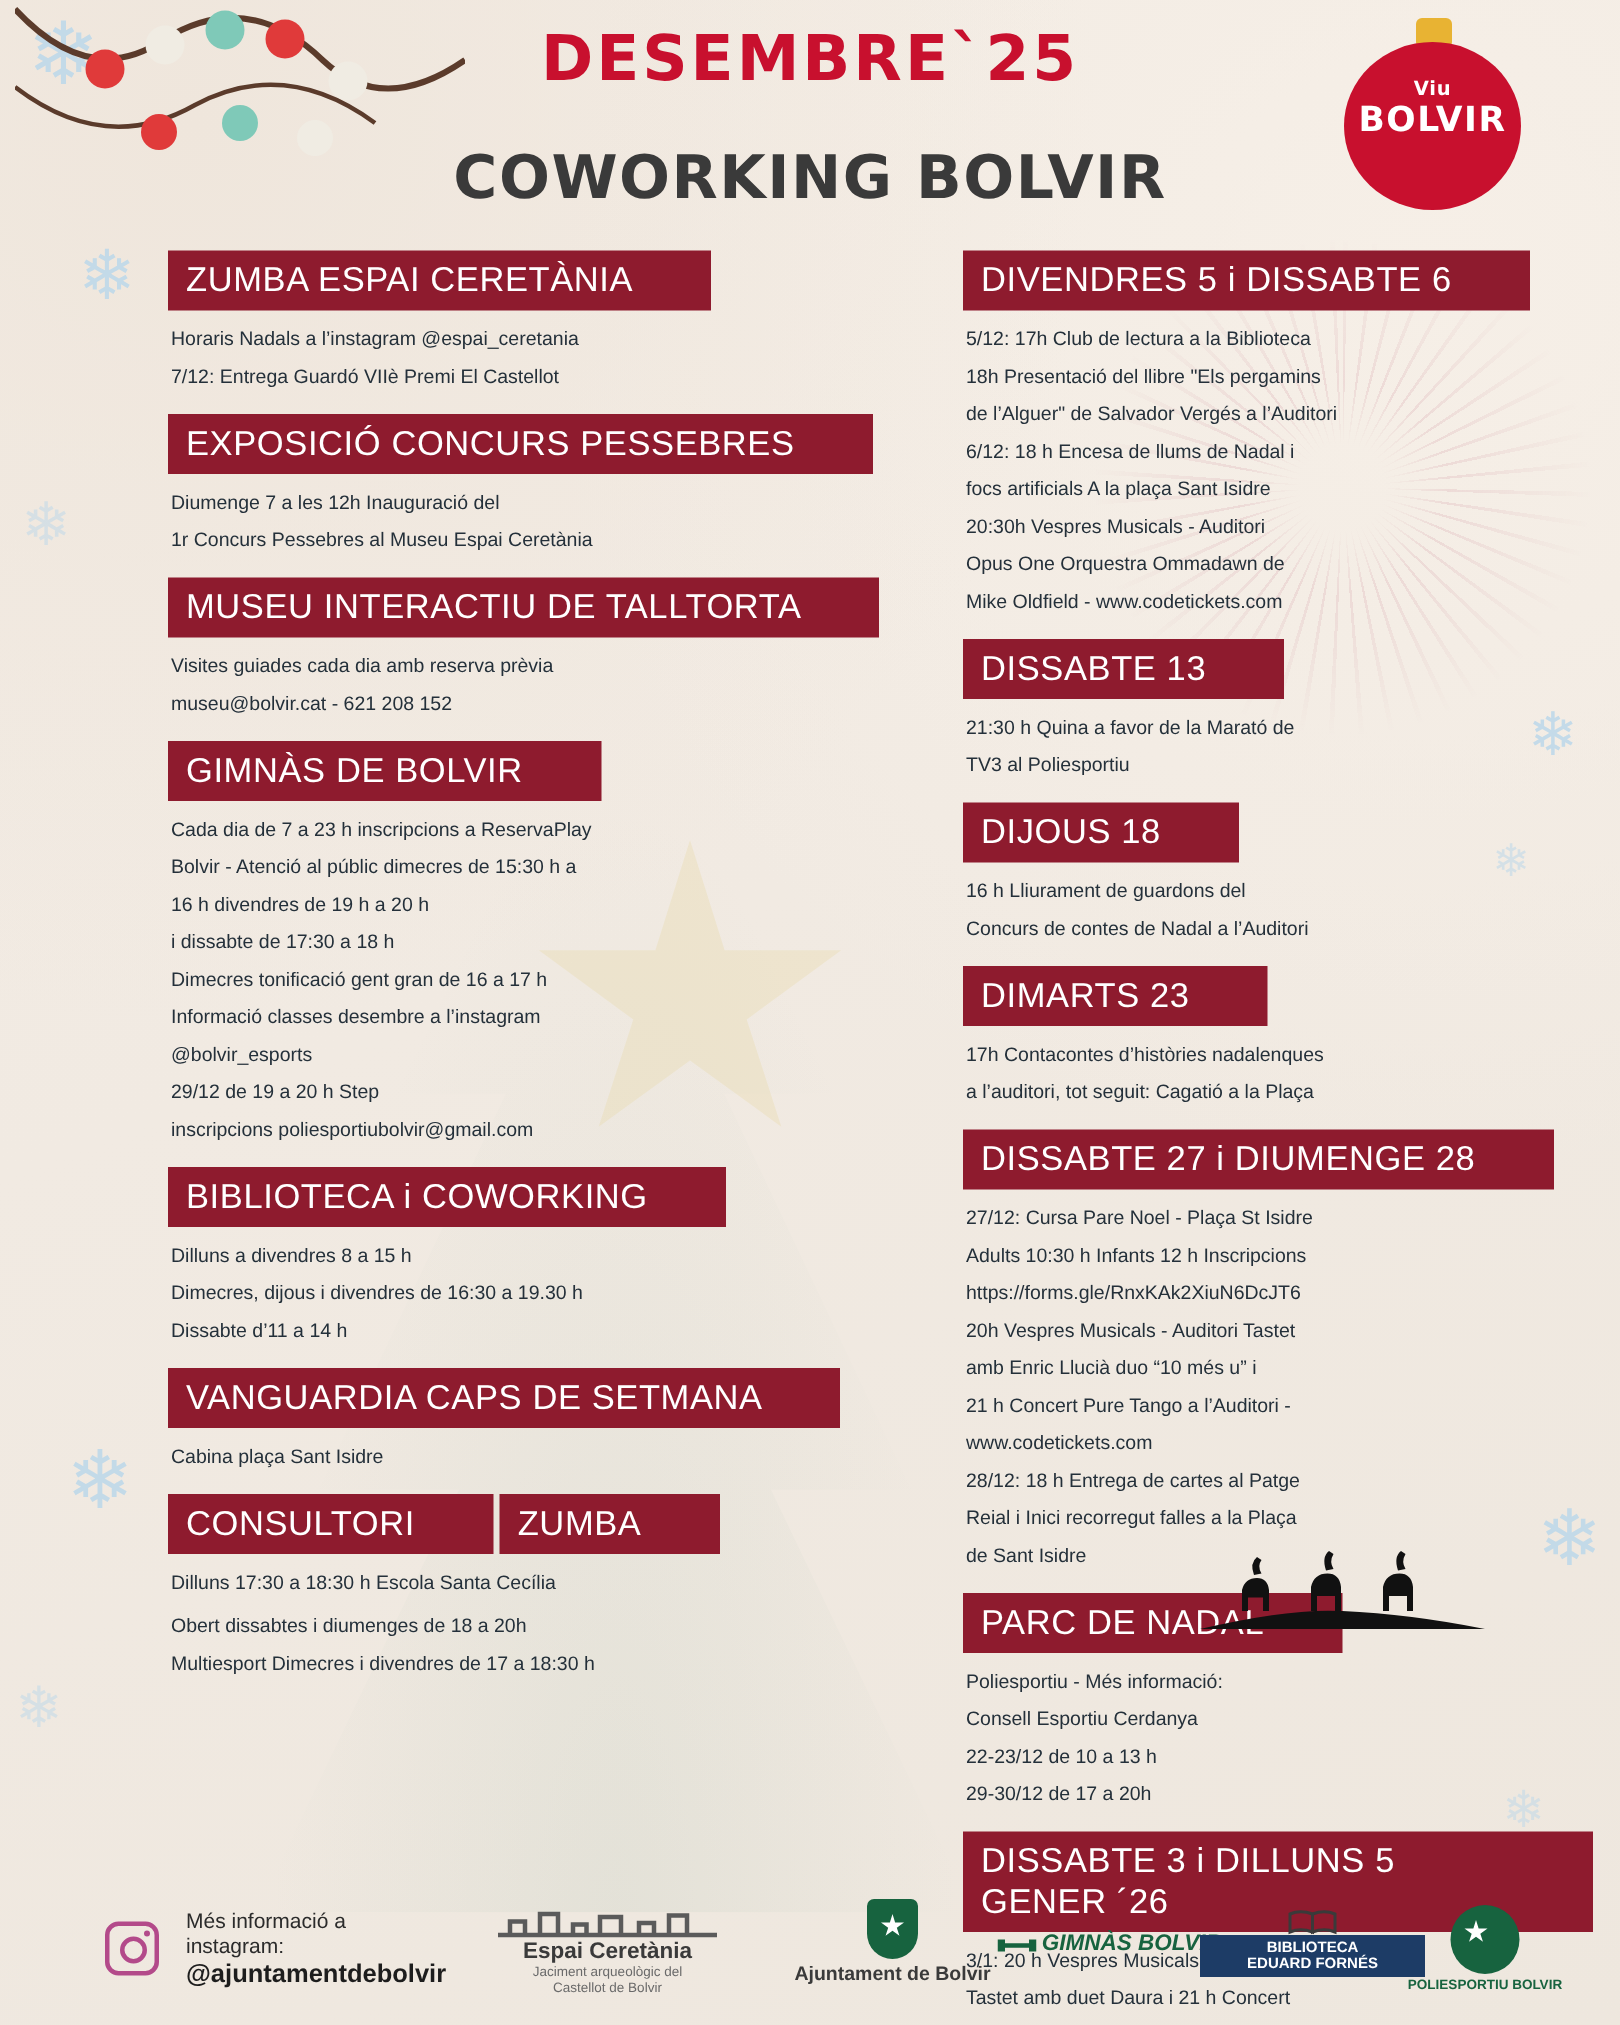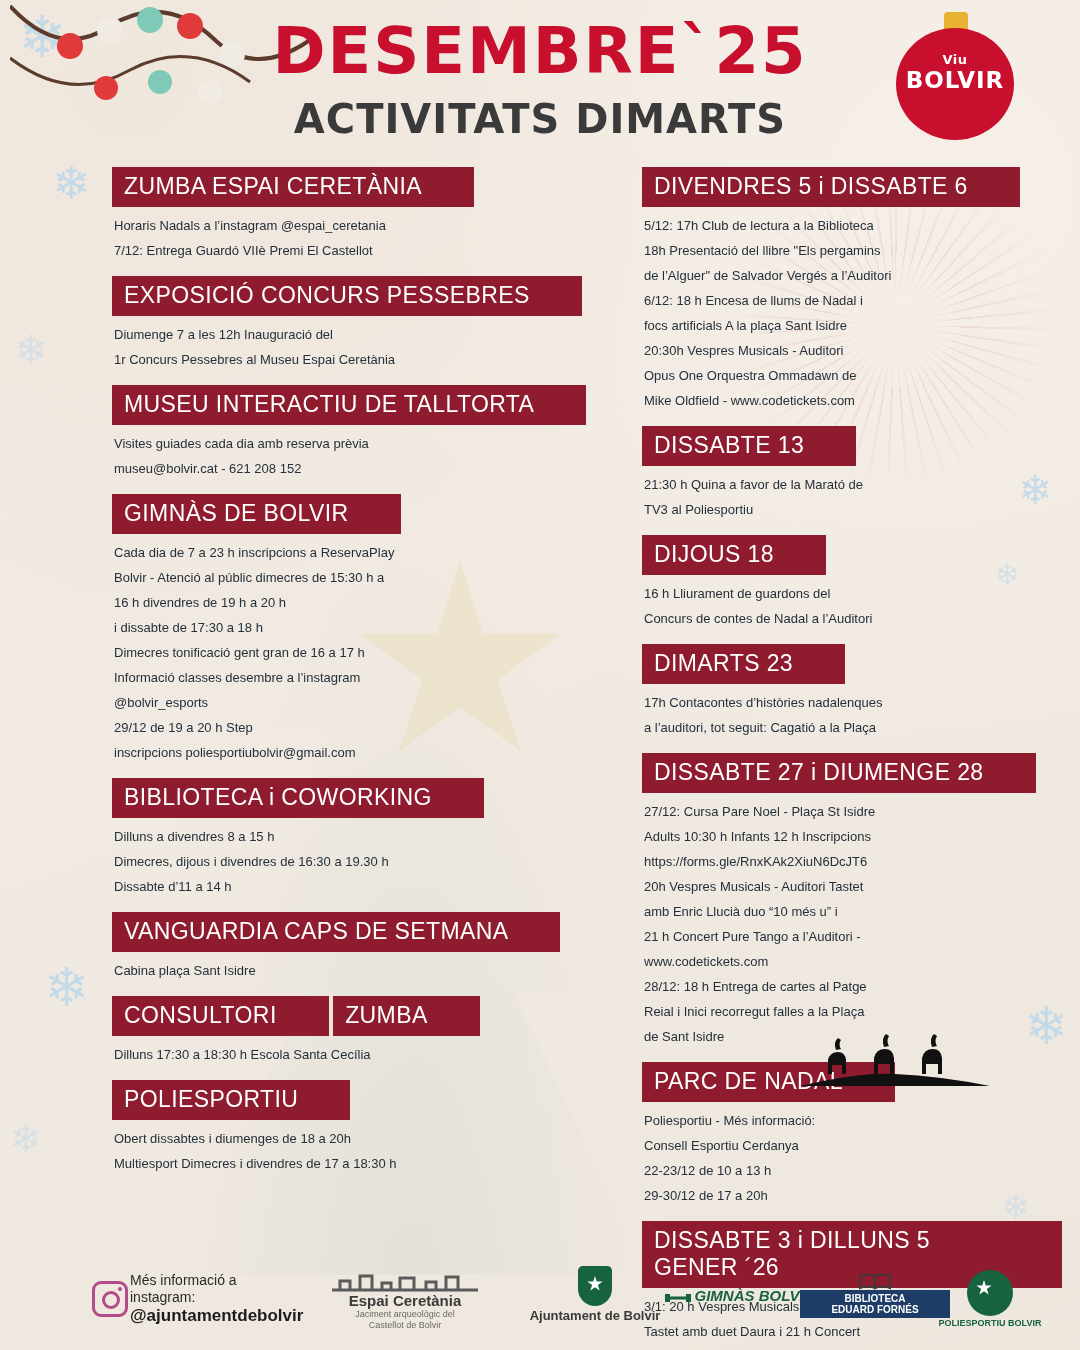--- a/index.html
+++ b/index.html
@@ -39,21 +39,21 @@
     border-radius:50%;
     -webkit-mask-image:radial-gradient(circle, rgba(0,0,0,0) 12%, rgba(0,0,0,1) 30%, rgba(0,0,0,0) 72%);
             mask-image:radial-gradient(circle, rgba(0,0,0,0) 12%, rgba(0,0,0,1) 30%, rgba(0,0,0,0) 72%);
   }
   .snow{position:absolute;color:#bcd8ea;opacity:.85;line-height:1;user-select:none;}
 
   
   .header{position:relative;height:152px;}
   .title{
     position:absolute;left:0;right:0;top:14px;text-align:center;
-    font-size:64px;font-weight:bold;letter-spacing:2px;color:#c8102e;
+    font-size:42px;font-weight:bold;letter-spacing:2px;color:#c8102e;
     font-family:"DejaVu Sans", sans-serif;
   }
   .subtitle{
     position:absolute;left:0;right:0;top:96px;text-align:center;
     font-size:40px;font-weight:bold;letter-spacing:1px;color:#3a3a3a;
     font-family:"DejaVu Sans", sans-serif;
   }
   
   .garland{position:absolute;left:10px;top:0;width:300px;height:120px;}
   .logo-ball{
@@ -93,21 +93,21 @@
   .body{
     font-size:13px;
     line-height:25px;
     color:#24303a;
     margin:2px 0 4px 2px;
     white-space:pre-line;
   }
 
   
   .footer{position:absolute;left:0;right:0;bottom:0;height:92px;}
-  .ig{position:absolute;left:92px;top:14px;display:flex;align-items:center;gap:2px;}
+  .ig{position:absolute;left:70px;top:14px;display:flex;align-items:center;gap:18px;}
   .ig-glyph{width:30px;height:30px;border:3px solid #b34a8a;border-radius:9px;position:relative;}
   .ig-glyph:after{content:"";position:absolute;left:7px;top:7px;width:12px;height:12px;border:3px solid #b34a8a;border-radius:50%;}
   .ig-glyph:before{content:"";position:absolute;right:3px;top:3px;width:4px;height:4px;background:#b34a8a;border-radius:50%;}
   .ig-txt{font-size:14px;line-height:17px;color:#2b2b2b;}
   .ig-handle{font-size:17px;font-weight:bold;color:#1d1d1d;}
   .flogo{position:absolute;top:8px;text-align:center;font-size:11px;color:#3a3a3a;}
   .flogo .nm{font-weight:bold;font-size:15px;}
   .flogo .sub{font-size:9px;line-height:11px;color:#6a6a6a;}
   .shield{width:34px;height:40px;margin:0 auto 2px;background:#17633f;border-radius:5px 5px 18px 18px;position:relative;}
   .shield:after{content:"";position:absolute;left:9px;top:10px;width:16px;height:16px;background:#fff;clip-path:polygon(50% 0,61% 35%,98% 35%,68% 57%,79% 91%,50% 70%,21% 91%,32% 57%,2% 35%,39% 35%);}
@@ -140,21 +140,21 @@
         <circle cx="140" cy="20" r="13" fill="#7fc9b8"></circle>
         <circle cx="180" cy="26" r="13" fill="#e03a3a"></circle>
         <circle cx="222" cy="54" r="13" fill="#f0ece3"></circle>
         <circle cx="96" cy="88" r="12" fill="#e03a3a"></circle>
         <circle cx="150" cy="82" r="12" fill="#7fc9b8"></circle>
         <circle cx="200" cy="92" r="12" fill="#f0ece3"></circle>
       </svg>
     </div>
 
     <div class="title">DESEMBRE`25</div>
-    <div class="subtitle">ACTIVITATS DIMARTS</div>
+    <div class="subtitle">COWORKING BOLVIR</div>
 
     <div class="logo-ball">
       <div class="ball-cap"></div>
       <div class="ball-circle"></div>
       <div class="ball-text">
         <small>Viu</small>
         <span>BOLVIR</span>
       </div>
     </div>
   </div>
@@ -191,21 +191,20 @@
 Dissabte d’11 a 14 h</div>
 
       <div class="bar wide">VANGUARDIA CAPS DE SETMANA</div>
       <div class="body">Cabina plaça Sant Isidre</div>
 
       <div class="bar wide">CONSULTORI</div>
 
       <div class="bar wide">ZUMBA</div>
       <div class="body">Dilluns 17:30 a 18:30 h Escola Santa Cecília</div>
 
-      <div class="bar wide">POLIESPORTIU</div>
       <div class="body">Obert dissabtes i diumenges de 18 a 20h
 Multiesport Dimecres i divendres de 17 a 18:30 h</div>
     </div>
 
     <div class="col col-right">
       <div class="bar wide">DIVENDRES 5 i DISSABTE 6</div>
       <div class="body">5/12: 17h Club de lectura a la Biblioteca
 18h Presentació del llibre "Els pergamins
 de l’Alguer" de Salvador Vergés a l’Auditori
 6/12: 18 h Encesa de llums de Nadal i

